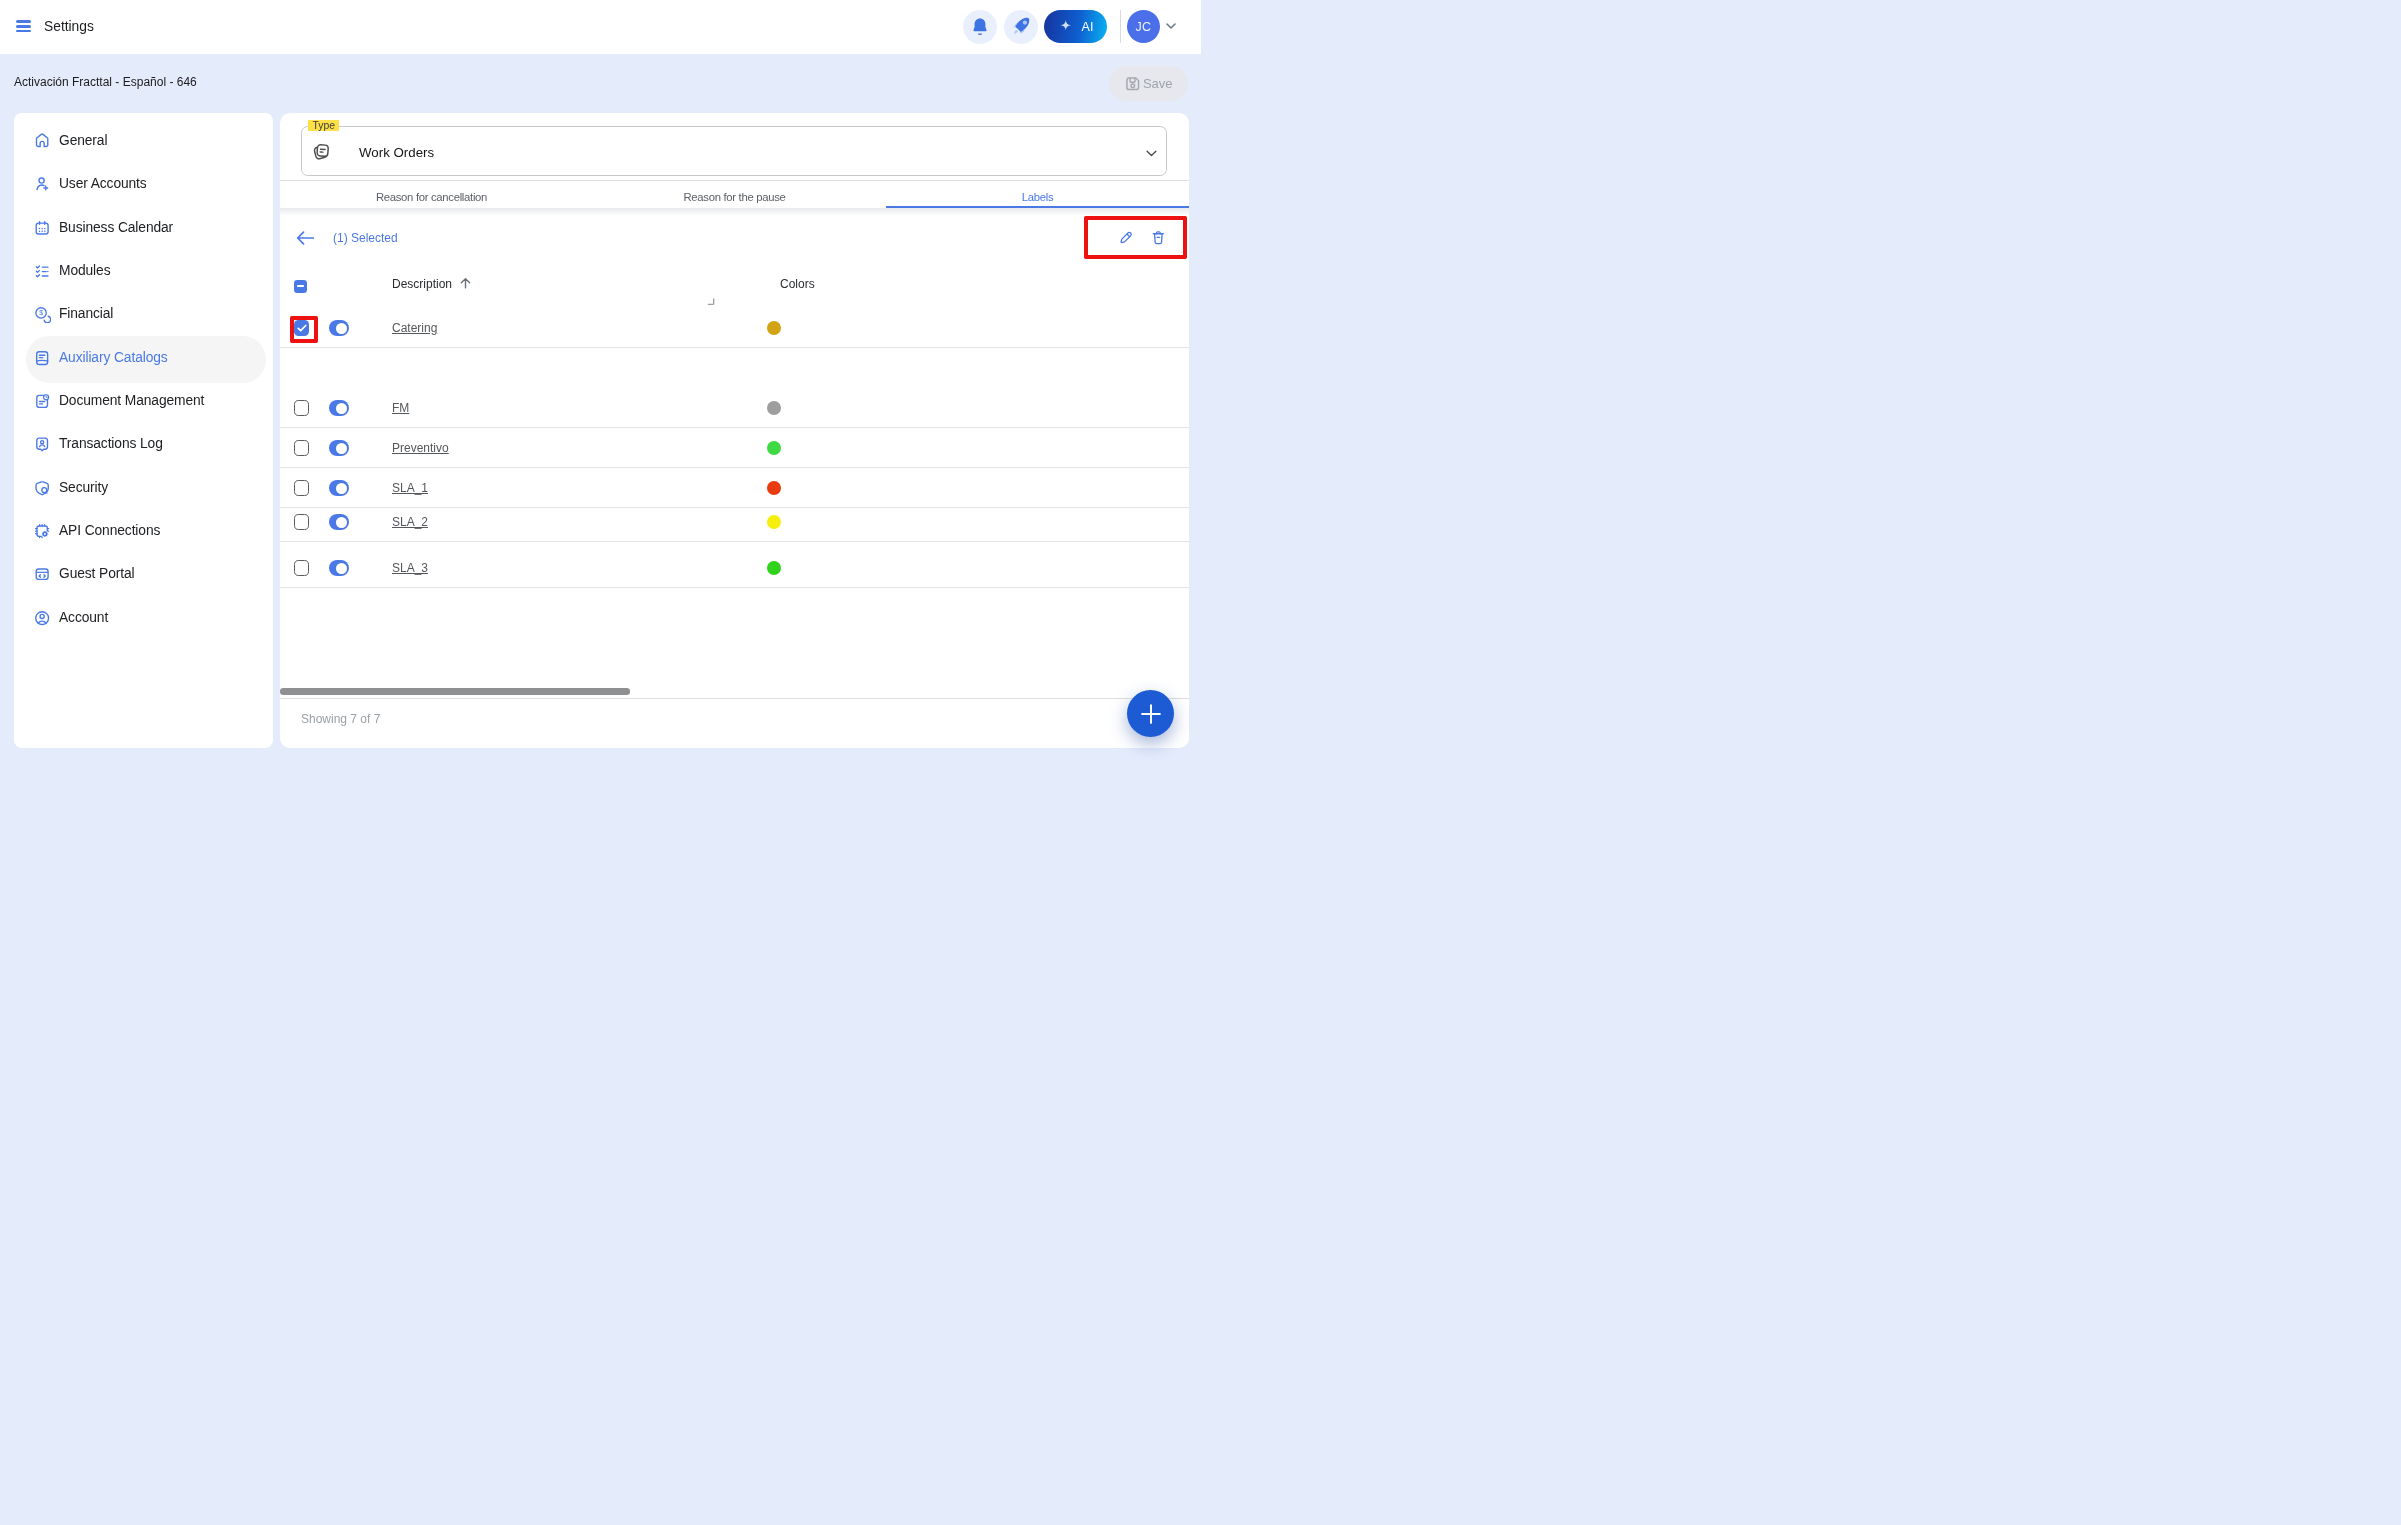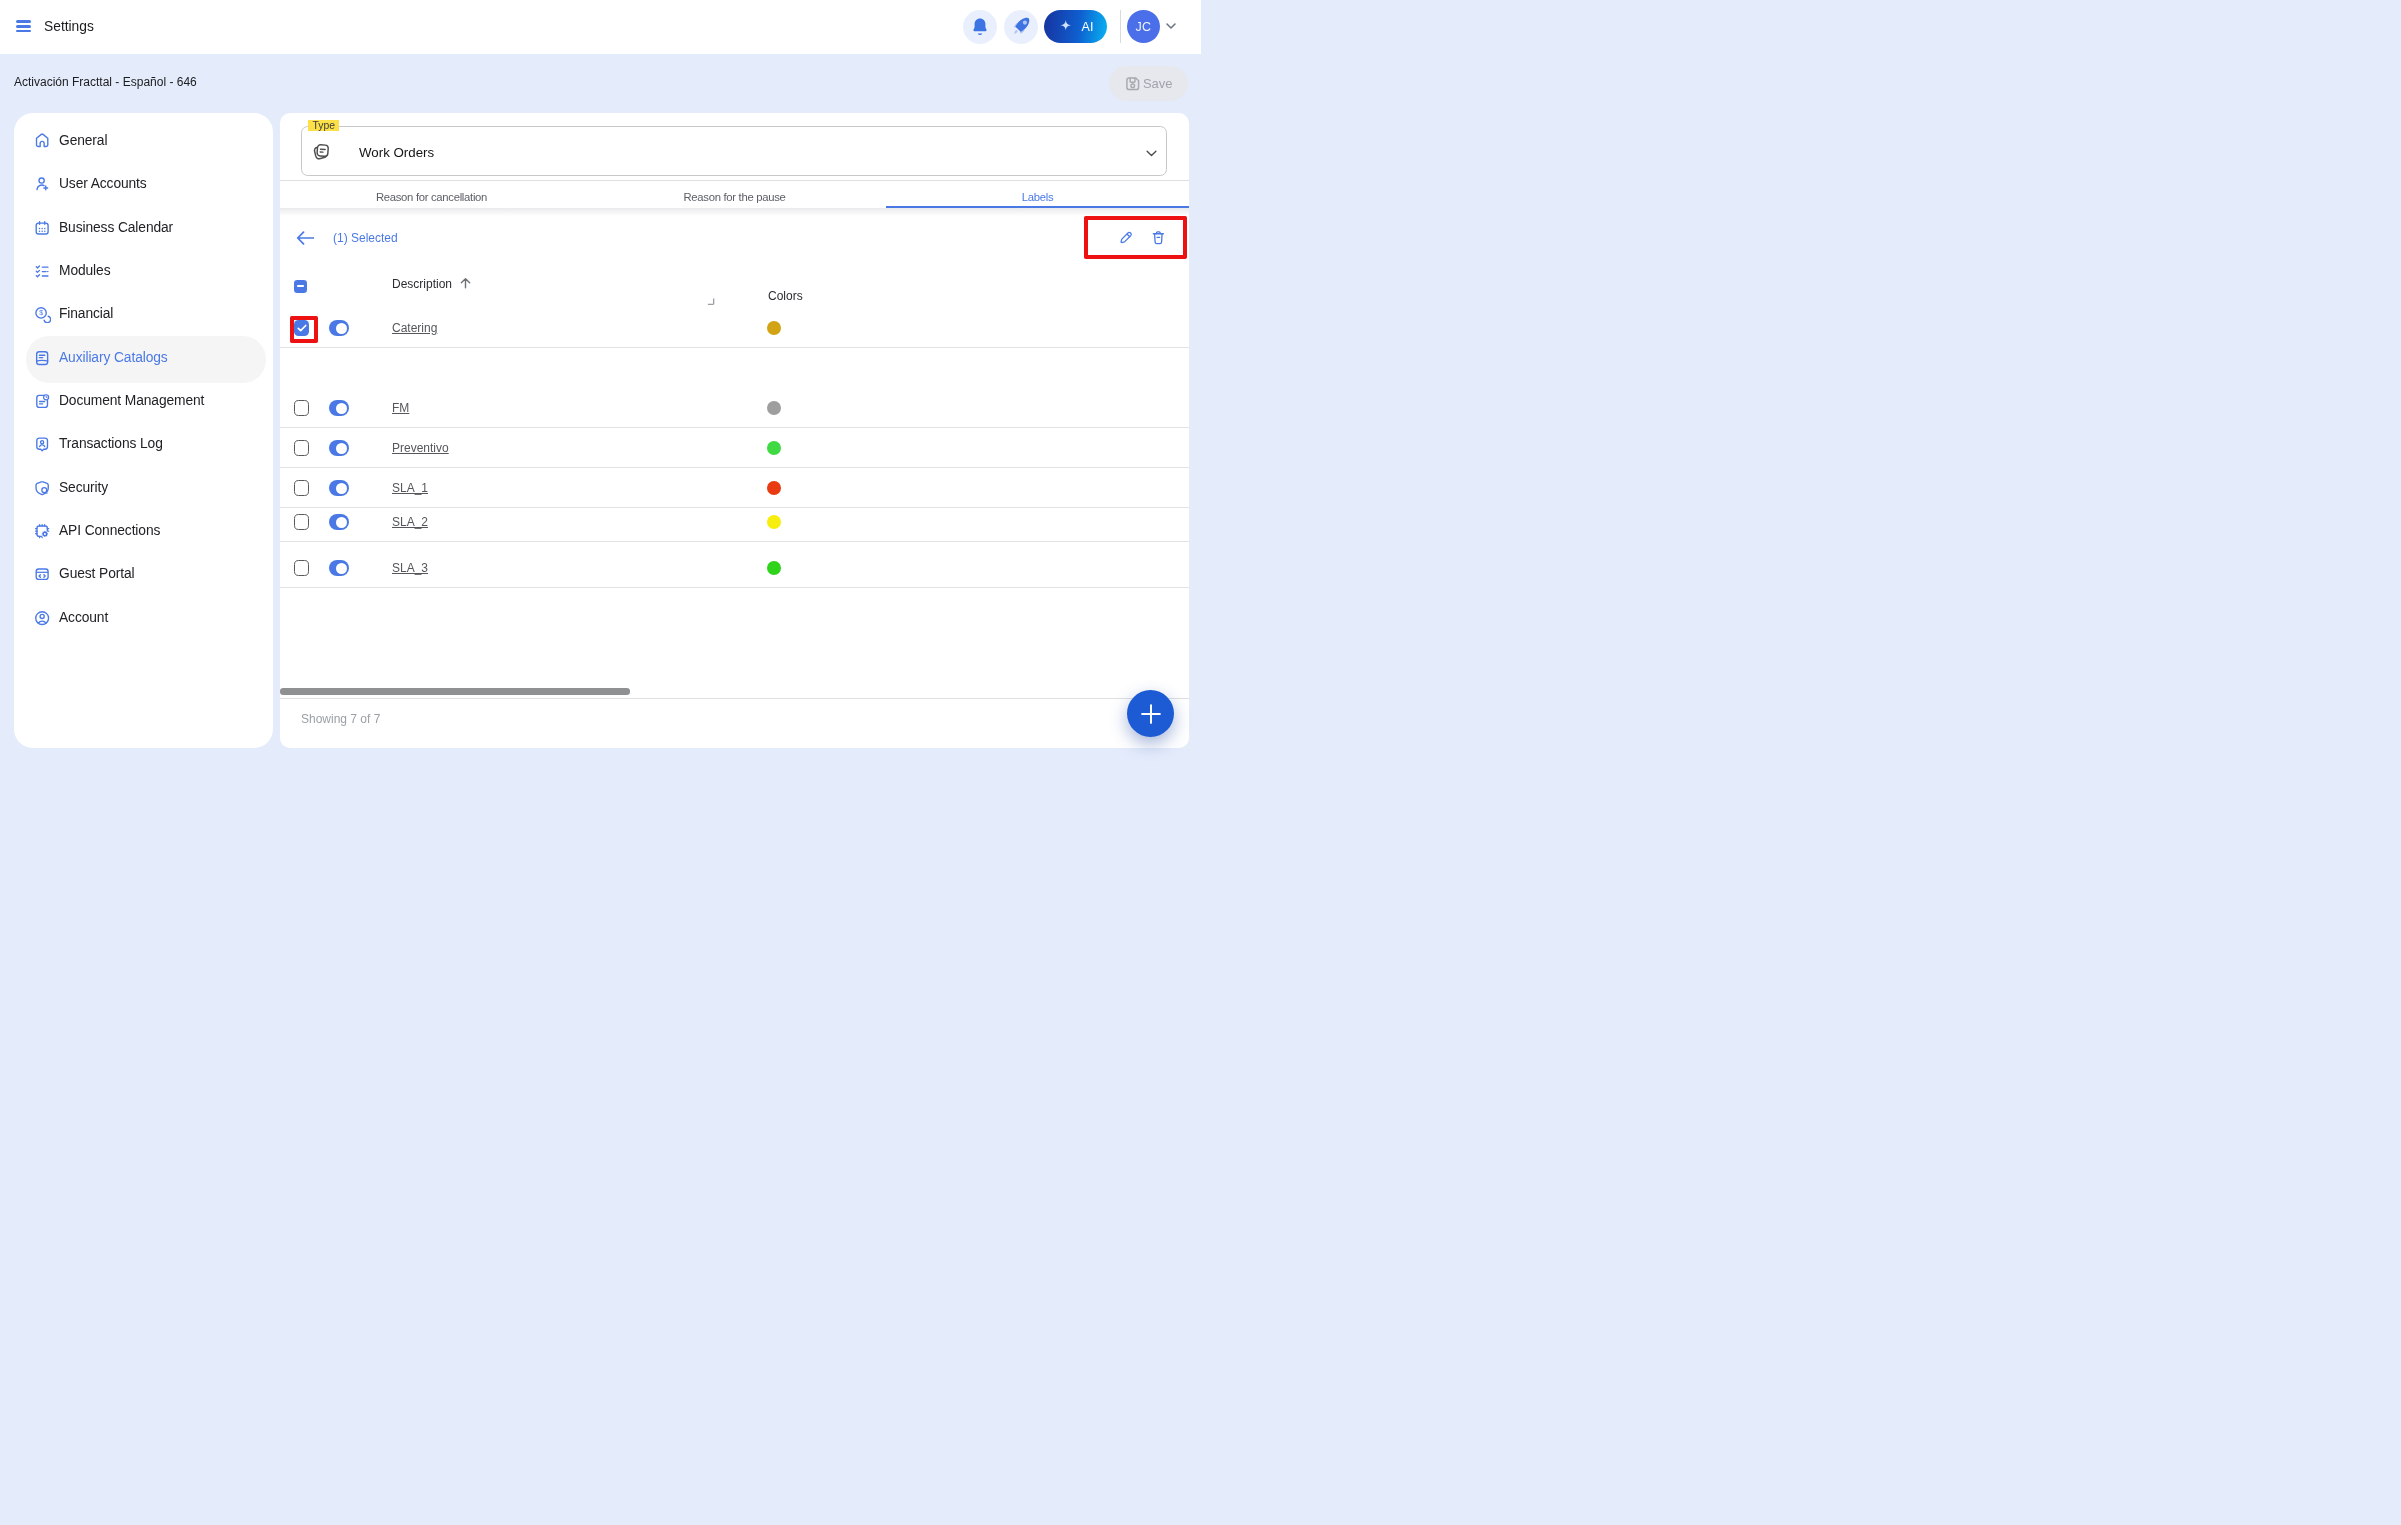--- a/index.html
+++ b/index.html
@@ -9,21 +9,21 @@
 .burger { position:absolute; left:16px; top:20.4px; width:15px; height:14px; }
 .burger div { height:2.5px; background:#4a79e6; border-radius:1.7px; margin-bottom:2.3px; }
 .settings { position:absolute; left:44px; top:15px; height:23px; line-height:23px; font-size:13.8px; color:#1c1d1f; }
 .iconcirc { position:absolute; top:9.6px; width:34px; height:34px; border-radius:50%; background:#e9effc; display:flex; align-items:center; justify-content:center; }
 .ai-pill { position:absolute; left:1044px; top:10px; width:63px; height:33px; border-radius:16.7px; background:linear-gradient(97deg,#17339f 0%,#0f5ecf 55%,#07b3f3 100%); display:flex; align-items:center; justify-content:center; gap:6.7px; }
 .ai-pill span { color:#fff; font-size:12.5px; letter-spacing:0.3px; }
 .vdiv { position:absolute; left:1120px; top:10px; width:0.8px; height:33px; background:#d9dbe0; }
 .avatar { position:absolute; left:1127px; top:10px; width:33px; height:33px; border-radius:50%; background:#4a6fe8; color:#eef3fd; font-size:12.5px; display:flex; align-items:center; justify-content:center; letter-spacing:0.4px; }
 .pagetitle { position:absolute; left:14px; top:71px; height:23px; line-height:23px; font-size:12px; color:#1b1c1e; }
 .savebtn { position:absolute; left:1109px; top:66px; width:79px; height:35px; border-radius:17.5px; background:#e6e8ee; display:flex; align-items:center; justify-content:center; gap:1px; color:#a0a4ab; font-size:13px; }
-.sidebar { position:absolute; left:14px; top:113px; width:259px; height:635px; background:#fff; border-radius:19px; }
+.sidebar { position:absolute; left:14px; top:113px; width:259px; height:635px; background:#fff; border-radius:8px; }
 .maincard { position:absolute; left:280px; top:113px; width:909px; height:635px; background:#fff; border-radius:10px; }
 .sitem { position:absolute; left:0; width:258px; height:43px; }
 .sitem svg { position:absolute; left:19px; top:12.5px; width:18.3px; height:18.3px; }
 .sitem .lbl { position:absolute; left:45px; top:0; height:43px; line-height:43px; font-size:13.8px; letter-spacing:-0.1px; color:#202225; }
 .spill { position:absolute; left:11.7px; top:223px; width:240px; height:47px; border-radius:23px; background:#f5f5f5; }
 .sitem.active .lbl { color:#4a79e6; }
 .fieldset { position:absolute; left:21px; top:13.3px; width:866px; height:50px; border:0.8px solid #c8c8c8; border-radius:6.7px; }
 .fieldlegend { position:absolute; left:6.3px; top:-7.5px; background:#fde047; padding:0 4.2px; font-size:10.4px; color:#3c3c3c; }
 .fieldtext { position:absolute; left:57px; top:13.3px; height:23px; line-height:23px; font-size:13.3px; color:#141414; }
 .carddiv { position:absolute; left:0; width:909px; height:0.8px; background:#dfdfdf; }
@@ -245,21 +245,21 @@
       </g>
     </svg>
 <div class="redbox" style="left:804px;top:103px;width:103px;height:43px;"></div>
 <div class="hcbx">
       <div></div>
     </div>
 <div class="hdrcell" style="left:112px;">Description</div>
 <svg width="11" height="11.7" viewBox="0 0 13 14" style="position:absolute;left:180px;top:164px;">
       <path d="M6.5 13 V2 M1.5 7 L6.5 2 l5 5" fill="none" stroke="#6e7276" stroke-width="1.7" stroke-linecap="round" stroke-linejoin="round"></path>
     </svg>
-<div class="hdrcell" style="left:488px;margin-top:12px;">Colors</div>
+<div class="hdrcell" style="left:500px;">Colors</div>
 <svg width="7.5" height="9.2" viewBox="0 0 9 11" style="position:absolute;left:427px;top:183px;">
       <path d="M1 10 h7 M8 10 V3" fill="none" stroke="#9aa0a6" stroke-width="1.6"></path>
     </svg>
 <div class="row" style="top:195px;">
       <div class="cbxon">
         <svg width="10" height="8.3" viewBox="0 0 12 10">
           <path d="M1.5 5.2 L4.4 8 L10.5 1.8" fill="none" stroke="#fff" stroke-width="2" stroke-linecap="round" stroke-linejoin="round"></path>
         </svg>
       </div>
       <div class="toggle"></div>

